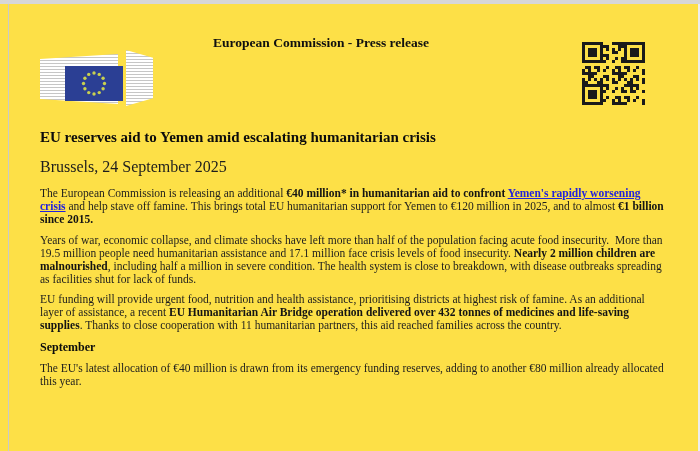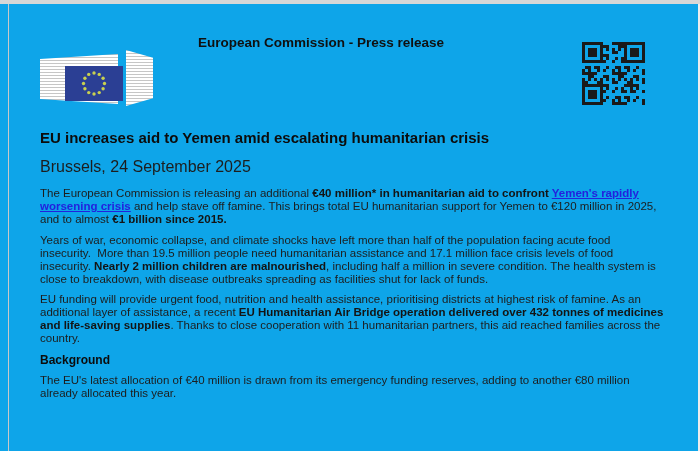--- a/index.html
+++ b/index.html
@@ -1,18 +1,18 @@
 <!DOCTYPE html>
 <html><head>
 <meta charset="utf-8">
 <style>
   html,body { margin:0; padding:0; background:#ffffff; }
   .page {
-    position:relative; width:700px; height:451px; background:#0ea5e9;
-    font-family:Liberation Sans, sans-serif; overflow:hidden;
+    position:relative; width:700px; height:451px; background:#fde047;
+    font-family:Liberation Serif, serif; overflow:hidden;
     color:#1d1d1d;
   }
   .top-strip { position:absolute; top:0; left:0; width:700px; height:4px; background:#d7d7d7; }
   .edge-left  { position:absolute; top:4px; left:8px; width:1px; height:447px; background:#c9c9c9; }
   .edge-right { position:absolute; top:4px; right:0;  width:2px; height:447px; background:#ededed; }
 
   
   .masthead-title {
     position:absolute; top:35px; left:0; width:642px; text-align:center;
     font-weight:bold; font-size:13.5px; color:#101010;
@@ -275,23 +275,23 @@
       <rect x="20" y="9" width="1" height="1" fill="#1a1a1a"></rect>
       <rect x="20" y="10" width="1" height="1" fill="#1a1a1a"></rect>
       <rect x="20" y="12" width="1" height="1" fill="#1a1a1a"></rect>
       <rect x="20" y="13" width="1" height="1" fill="#1a1a1a"></rect>
       <rect x="20" y="16" width="1" height="1" fill="#1a1a1a"></rect>
       <rect x="20" y="19" width="1" height="1" fill="#1a1a1a"></rect>
       <rect x="20" y="20" width="1" height="1" fill="#1a1a1a"></rect>
     </svg>
 
   <div class="article">
-    <div class="article-title">EU increases aid to Yemen amid escalating humanitarian crisis</div>
+    <div class="article-title">EU reserves aid to Yemen amid escalating humanitarian crisis</div>
     <div class="dateline">Brussels, 24 September 2025</div>
     <div id="article-body">
         <p class="para"><span>The European Commission is releasing an additional </span><strong>€40 million* in humanitarian aid to confront </strong><a class="link" style="color: rgb(34, 34, 221);">Yemen's rapidly worsening crisis</a><span> and help stave off famine. This brings total EU humanitarian support for Yemen to €120 million in 2025, and to almost </span><strong>€1 billion since 2015.</strong></p>
         <p class="para"><span>Years of war, economic collapse, and climate shocks have left more than half of the population facing acute food insecurity.&nbsp; More than 19.5 million people need humanitarian assistance and 17.1 million face crisis levels of food insecurity. </span><strong>Nearly 2 million children are malnourished</strong><span>, including half a million in severe condition. The health system is close to breakdown, with disease outbreaks spreading as facilities shut for lack of funds.</span></p>
         <p class="para"><span>EU funding will provide urgent food, nutrition and health assistance, prioritising districts at highest risk of famine. As an additional layer of assistance, a recent </span><strong>EU Humanitarian Air Bridge operation delivered over 432 tonnes of medicines and life-saving supplies</strong><span>. Thanks to close cooperation with 11 humanitarian partners, this aid reached families across the country.</span></p>
-        <p class="subheading"><strong>Background</strong></p>
+        <p class="subheading"><strong>September</strong></p>
         <p class="para"><span>The EU's latest allocation of €40 million is drawn from its emergency funding reserves, adding to another €80 million already allocated this year.</span></p>
       </div>
   </div>
 </div>
 
 </body></html>

